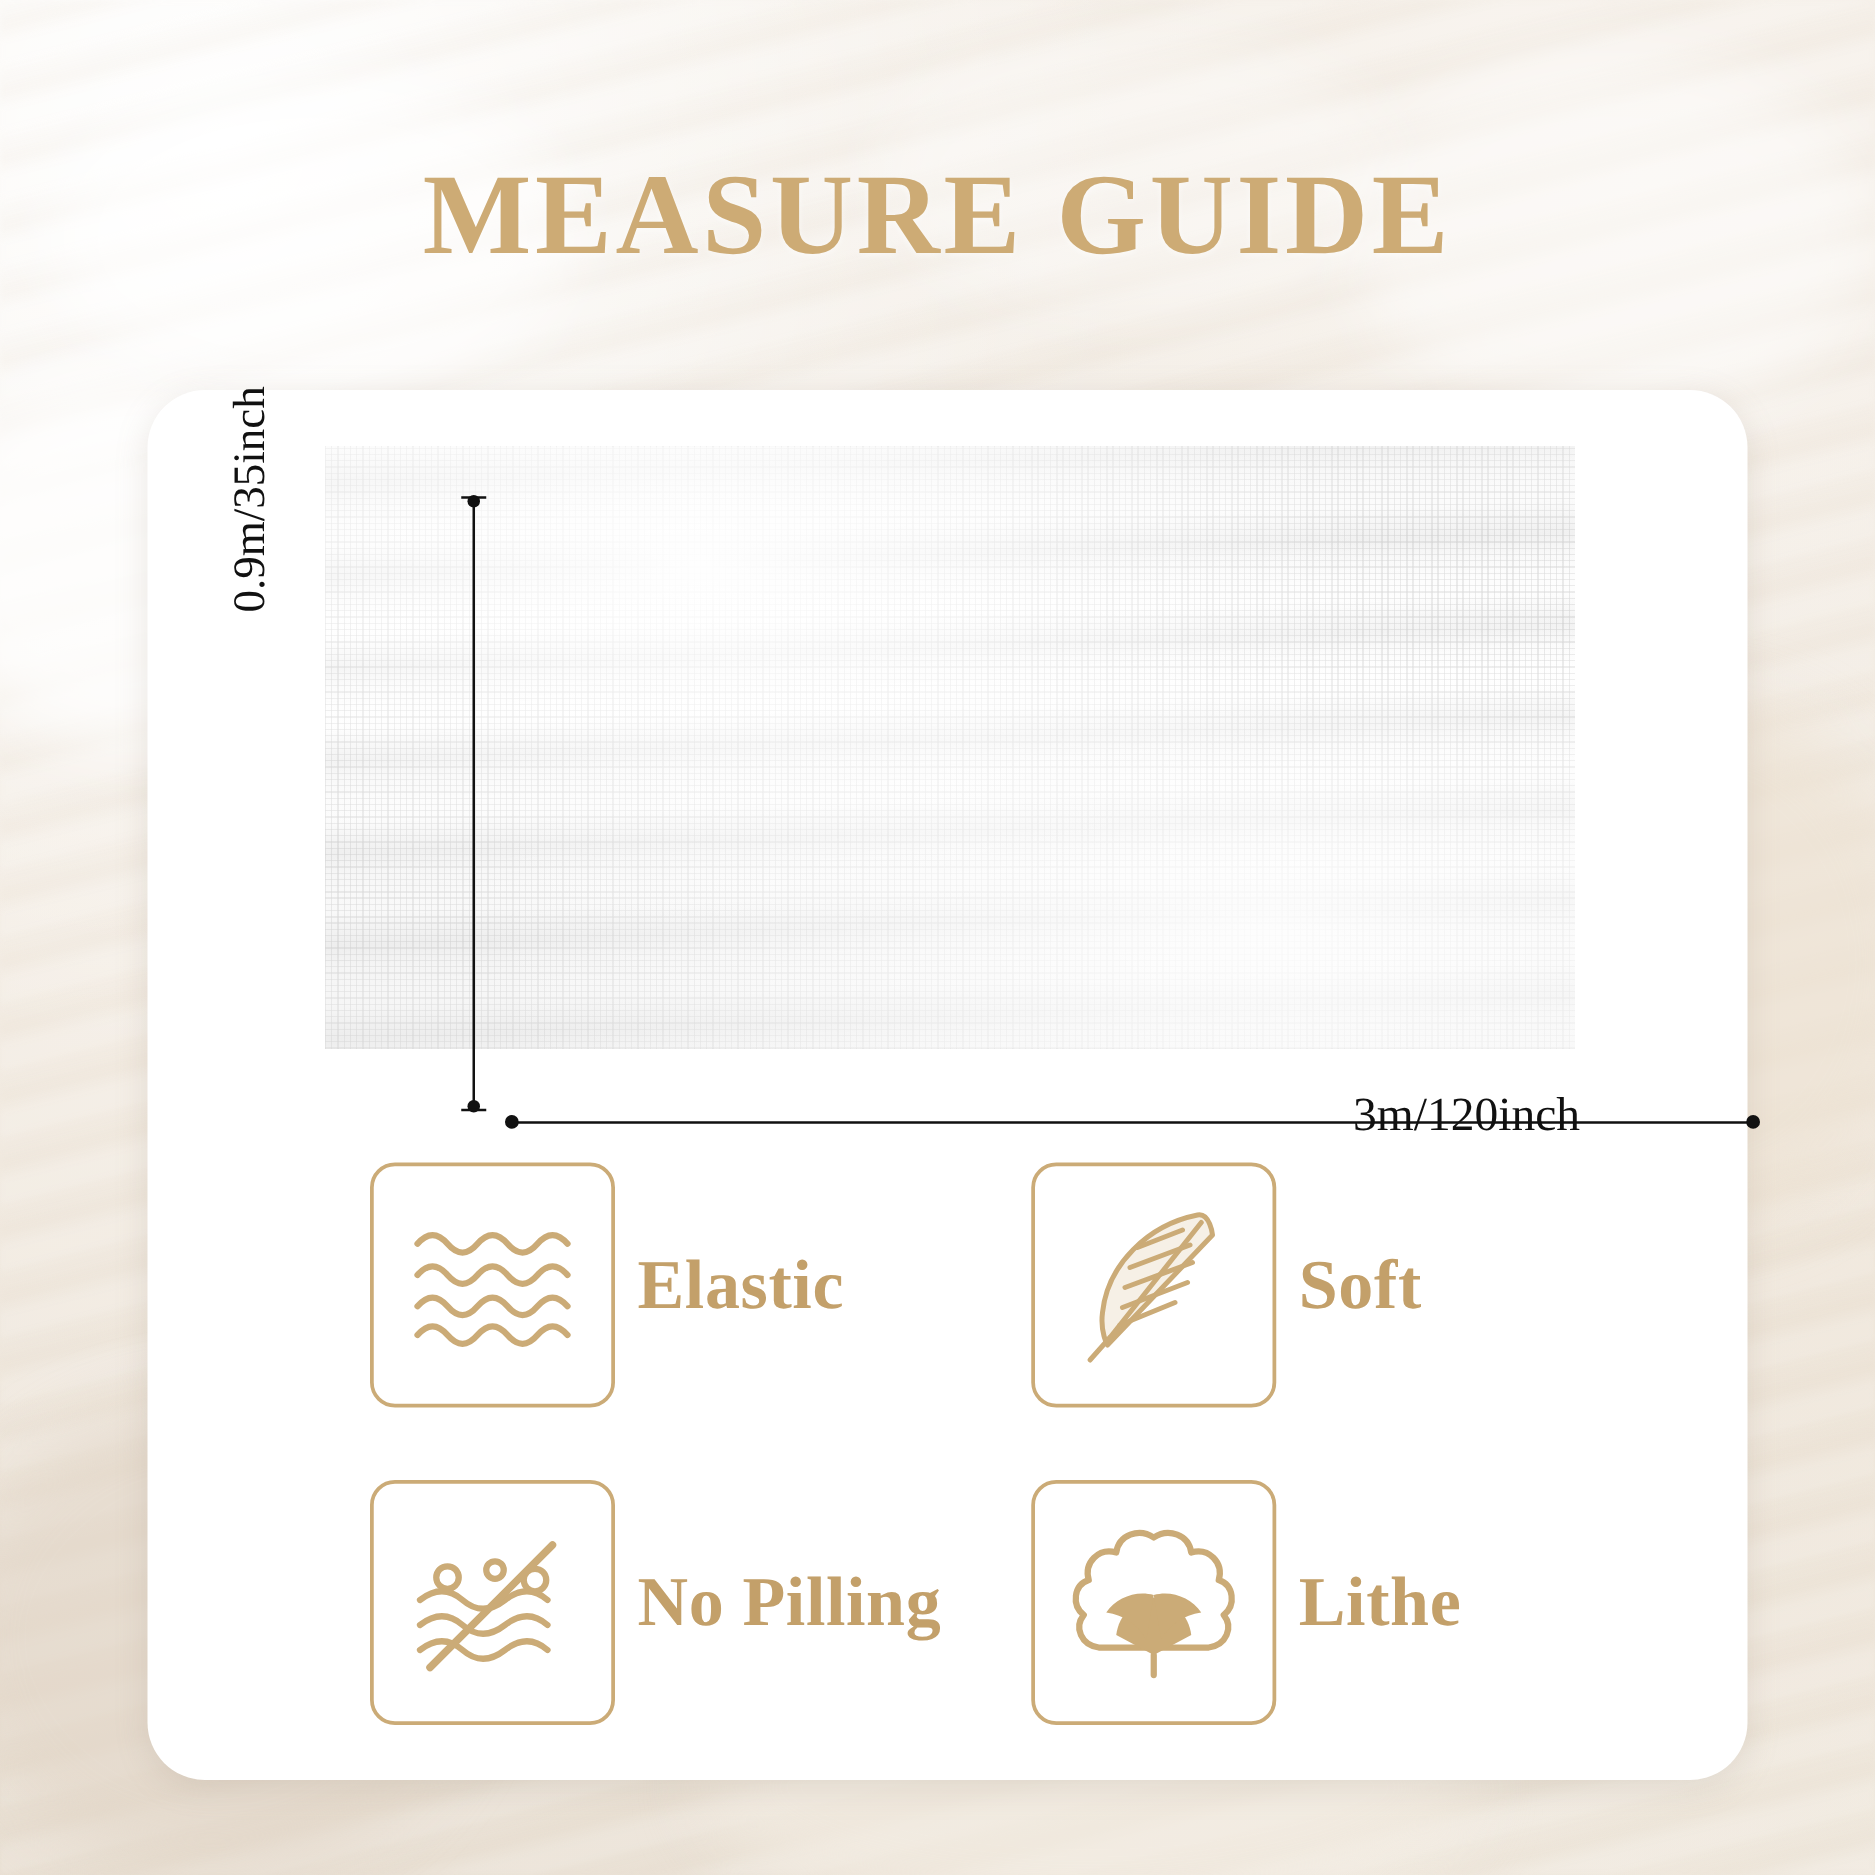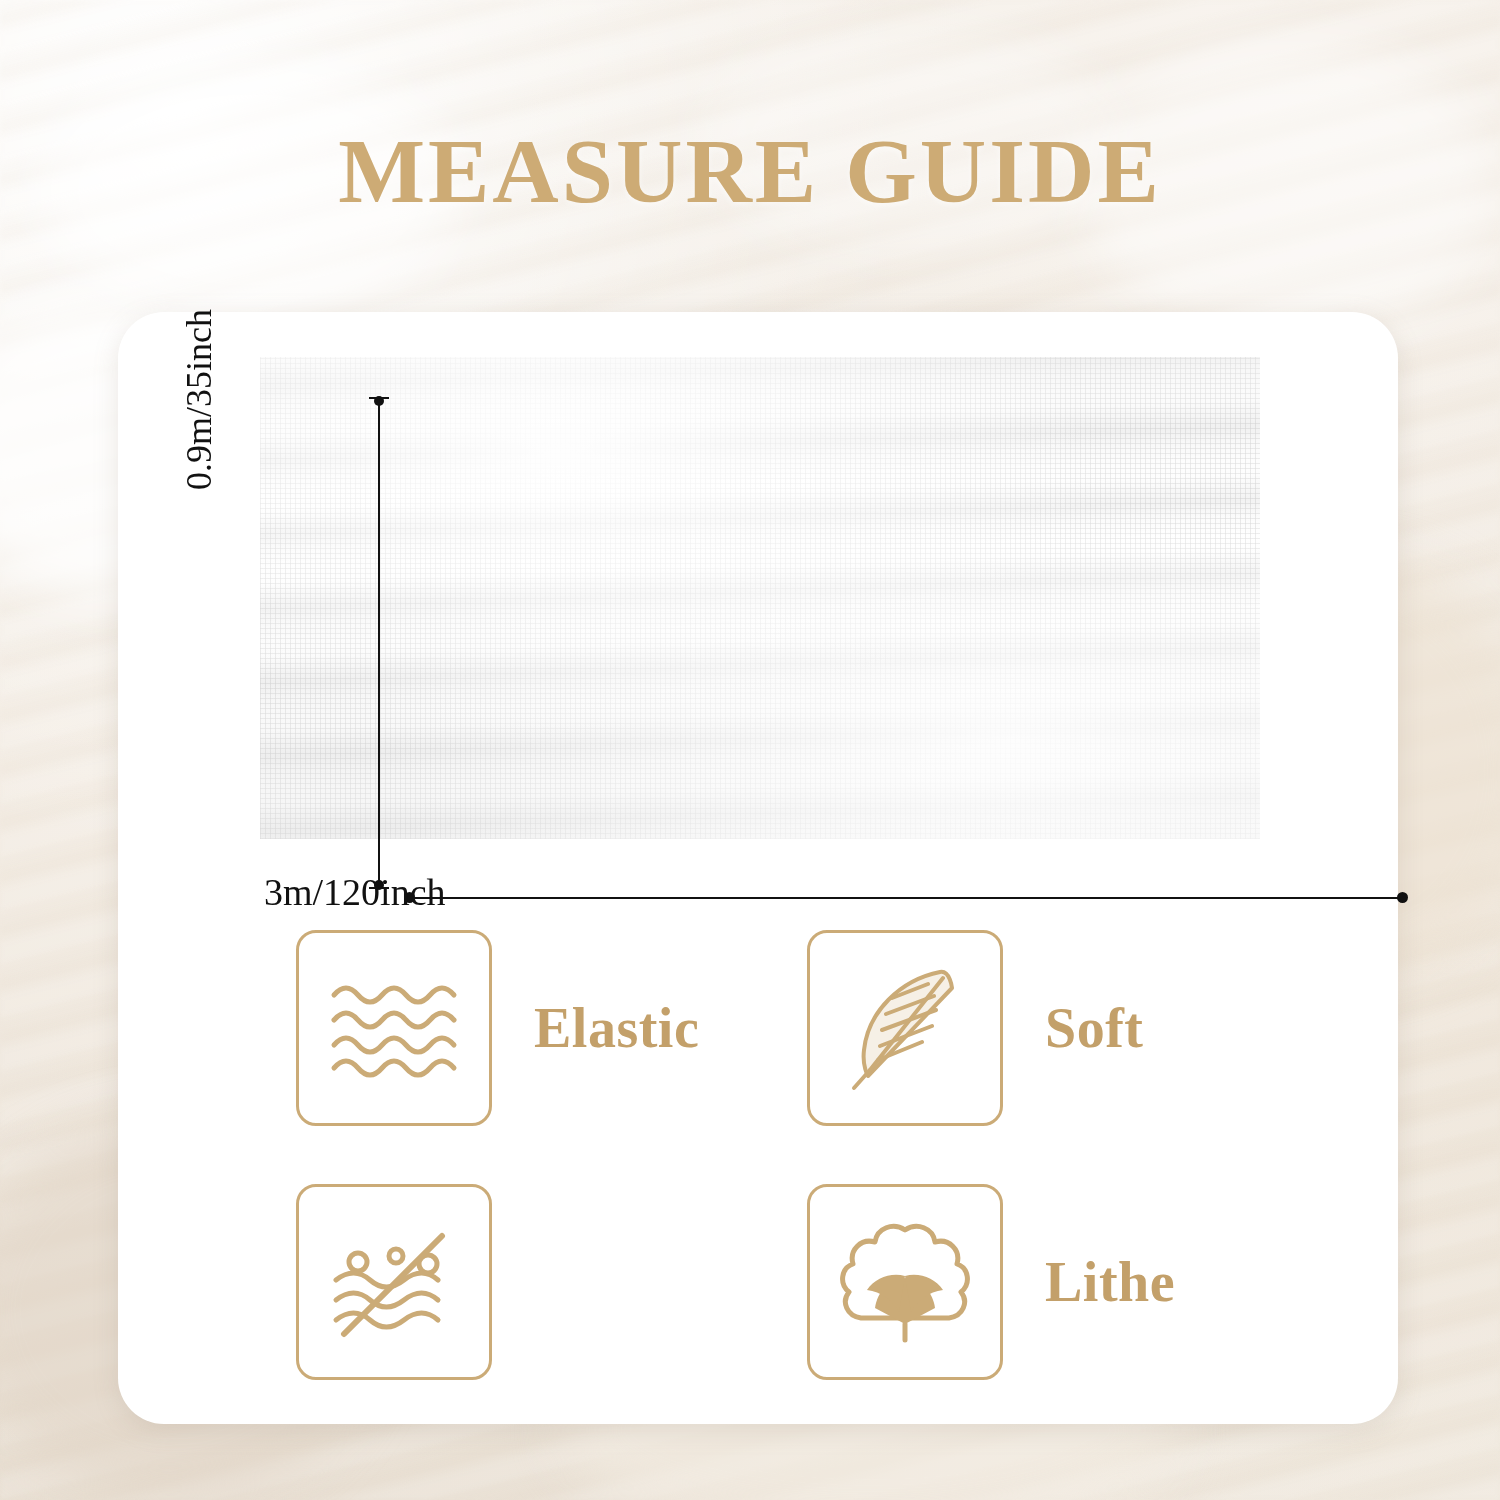--- a/index.html
+++ b/index.html
@@ -184,41 +184,41 @@
     border-radius: 50%;
     background: #111;
   }
   .dim-h .dot.l { left: -2px; }
   .dim-h .dot.r { right: -2px; }
   .dim-h-label {
     position: absolute;
     left: 146px;
     top: 558px;
     width: 1000px;
-    text-align: left;
+    text-align: right;
     font-family: "Liberation Serif", serif;
     font-size: 38px;
     color: #111;
   }
 
   
   .features {
     position: absolute;
     left: 178px;
     top: 618px;
     width: 950px;
     display: grid;
     grid-template-columns: 1fr 1fr;
     grid-row-gap: 58px;
     grid-column-gap: 72px;
   }
   .feature {
     display: flex;
     align-items: center;
-    gap: 42px;
+    gap: 18px;
   }
   .feature-icon {
     width: 196px;
     height: 196px;
     border: 3px solid #cbab77;
     border-radius: 20px;
     box-sizing: border-box;
     display: flex;
     align-items: center;
     justify-content: center;
@@ -308,20 +308,21 @@
         <svg width="140" height="120" viewBox="0 0 140 120" fill="none" stroke="#cbab77" stroke-width="5" stroke-linecap="round">
           <circle cx="34" cy="40" r="9"></circle>
           <circle cx="72" cy="34" r="7"></circle>
           <circle cx="104" cy="42" r="9"></circle>
           <path d="M12 58 q18 -14 34 0 t34 0 t34 0"></path>
           <path d="M12 78 q18 -14 34 0 t34 0 t34 0"></path>
           <path d="M12 98 q18 -14 34 0 t34 0 t34 0"></path>
           <path d="M118 14 L20 112" stroke-width="6"></path>
         </svg>
       </div>
+      <div class="feature-label">No Pilling</div>
     </div>
 
     <div class="feature">
       <div class="feature-icon">
         <svg width="140" height="140" viewBox="0 0 140 140" fill="none" stroke="#cbab77" stroke-width="5" stroke-linejoin="round" stroke-linecap="round">
           <path d="M70 18 c-12 -8 -28 -2 -30 12 c-14 -4 -26 8 -22 22 c-12 4 -14 20 -4 28 c-8 10 -2 24 12 26 l88 0 c14 -2 20 -16 12 -26 c10 -8 8 -24 -4 -28 c4 -14 -8 -26 -22 -22 c-2 -14 -18 -20 -30 -12 Z"></path>
           <path d="M70 66 c-16 2 -28 14 -30 30 l30 16 l30 -16 c-2 -16 -14 -28 -30 -30 Z" fill="#cbab77" stroke="none"></path>
           <path d="M70 64 c-14 -4 -30 2 -38 14 c14 2 26 10 32 22" fill="#cbab77" stroke="none"></path>
           <path d="M70 64 c14 -4 30 2 38 14 c-14 2 -26 10 -32 22" fill="#cbab77" stroke="none"></path>
           <path d="M70 112 l0 16" stroke-width="5"></path>

